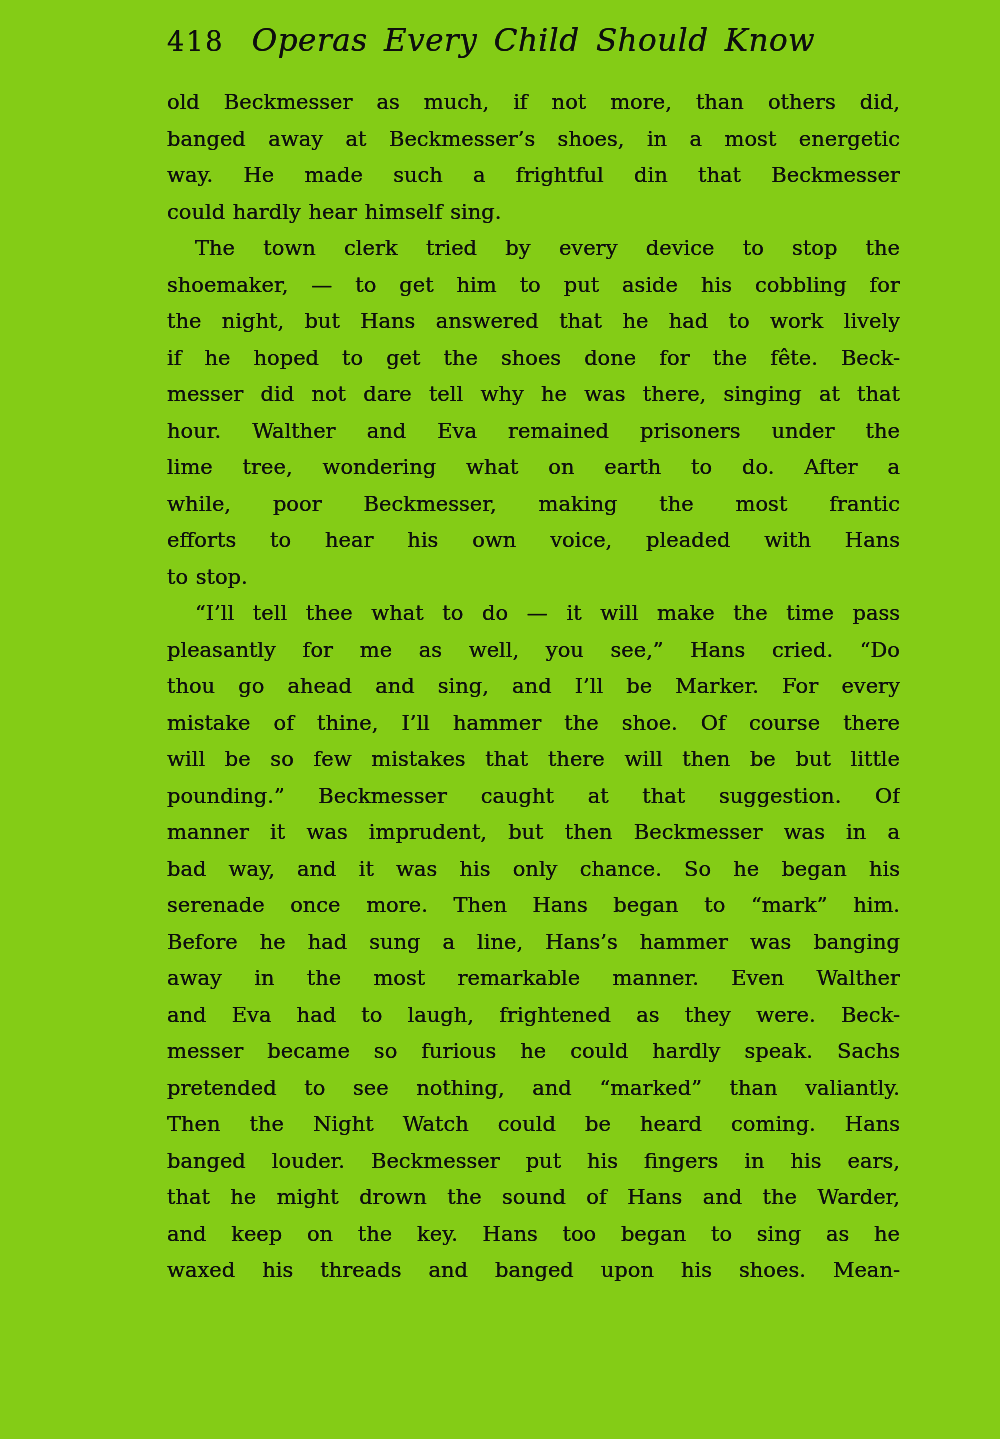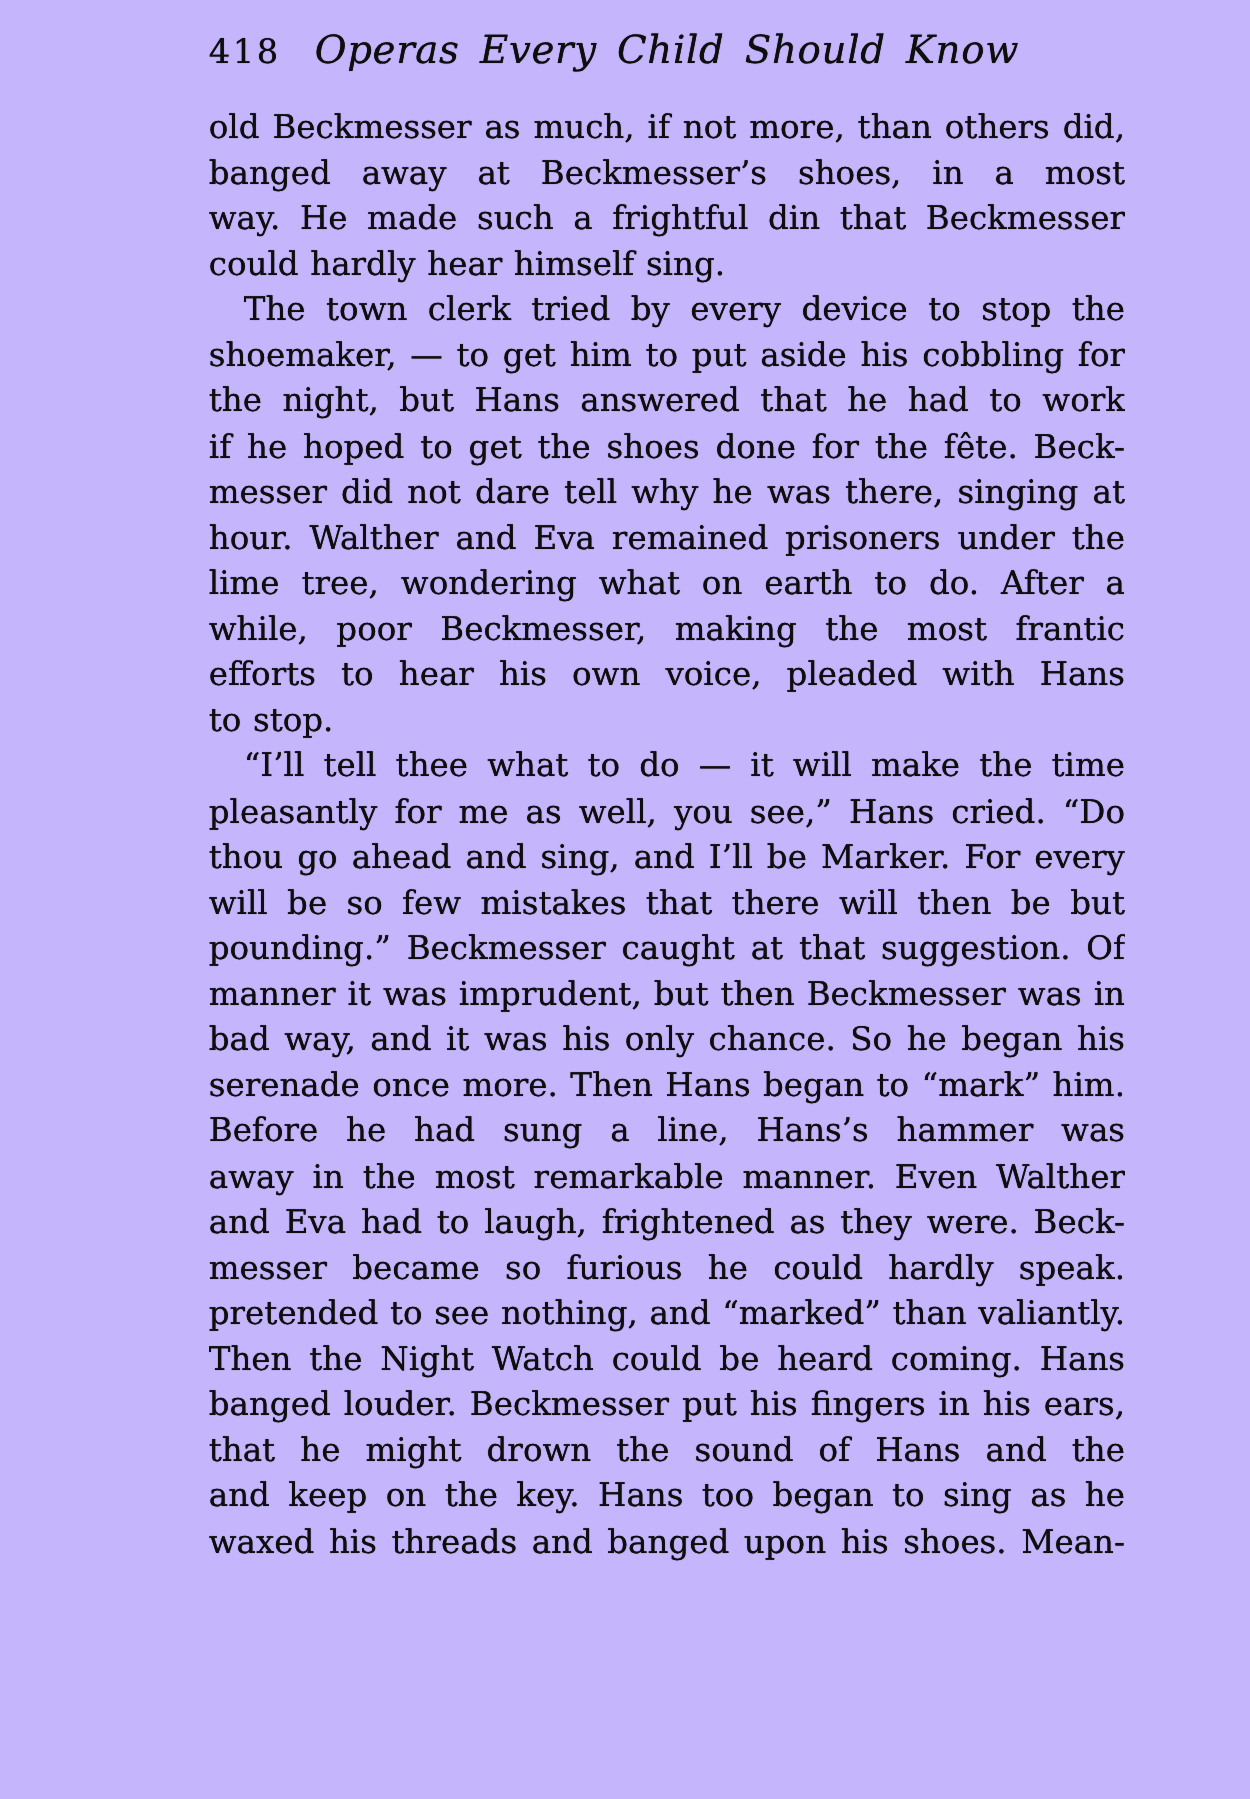--- a/index.html
+++ b/index.html
@@ -11,21 +11,21 @@
     position: relative;
     width: 1000px;
     height: 1439px;
     overflow: hidden;
     font-family: "DejaVu Serif", "Liberation Serif", serif;
     color: #0e0e0e;
   }
   .scan-page {
     position: absolute;
     inset: 0;
-    background: #c4b5fd;
+    background: #84cc16;
   }
   .page-header {
     position: absolute;
     top: 22px;
     left: 167px;
     width: 733px;
     height: 42px;
   }
   .page-number {
     position: absolute;
@@ -46,21 +46,21 @@
   .page-body {
     position: absolute;
     top: 84px;
     left: 167px;
     width: 733px;
   }
   .paragraph {
     margin: 0;
   }
   .line {
-    font-size: 26px;
+    font-size: 21px;
     line-height: 36.5px;
     height: 36.5px;
     overflow: hidden;
     text-align: justify;
     text-align-last: justify;
     text-shadow: 0 0 0.6px currentColor;
     word-spacing: 1px;
   }
   .line.indent {
     padding-left: 28px;
@@ -95,20 +95,21 @@
         <div class="line">hour.  Walther and Eva remained prisoners under the</div>
         <div class="line">lime tree, wondering what on earth to do.  After a</div>
         <div class="line">while, poor Beckmesser, making the most frantic</div>
         <div class="line">efforts to hear his own voice, pleaded with Hans</div>
         <div class="line short">to stop.</div>
       </div>
       <div class="paragraph">
         <div class="line indent">“I’ll tell thee what to do — it will make the time pass</div>
         <div class="line">pleasantly for me as well, you see,” Hans cried.  “Do</div>
         <div class="line">thou go ahead and sing, and I’ll be Marker.  For every</div>
+        <div class="line">mistake of thine, I’ll hammer the shoe.  Of course there</div>
         <div class="line">will be so few mistakes that there will then be but little</div>
         <div class="line">pounding.”  Beckmesser caught at that suggestion.  Of</div>
         <div class="line">manner it was imprudent, but then Beckmesser was in a</div>
         <div class="line">bad way, and it was his only chance.  So he began his</div>
         <div class="line">serenade once more.  Then Hans began to “mark” him.</div>
         <div class="line">Before he had sung a line, Hans’s hammer was banging</div>
         <div class="line">away in the most remarkable manner.  Even Walther</div>
         <div class="line">and Eva had to laugh, frightened as they were.  Beck-</div>
         <div class="line">messer became so furious he could hardly speak.  Sachs</div>
         <div class="line">pretended to see nothing, and “marked” than valiantly.</div>

